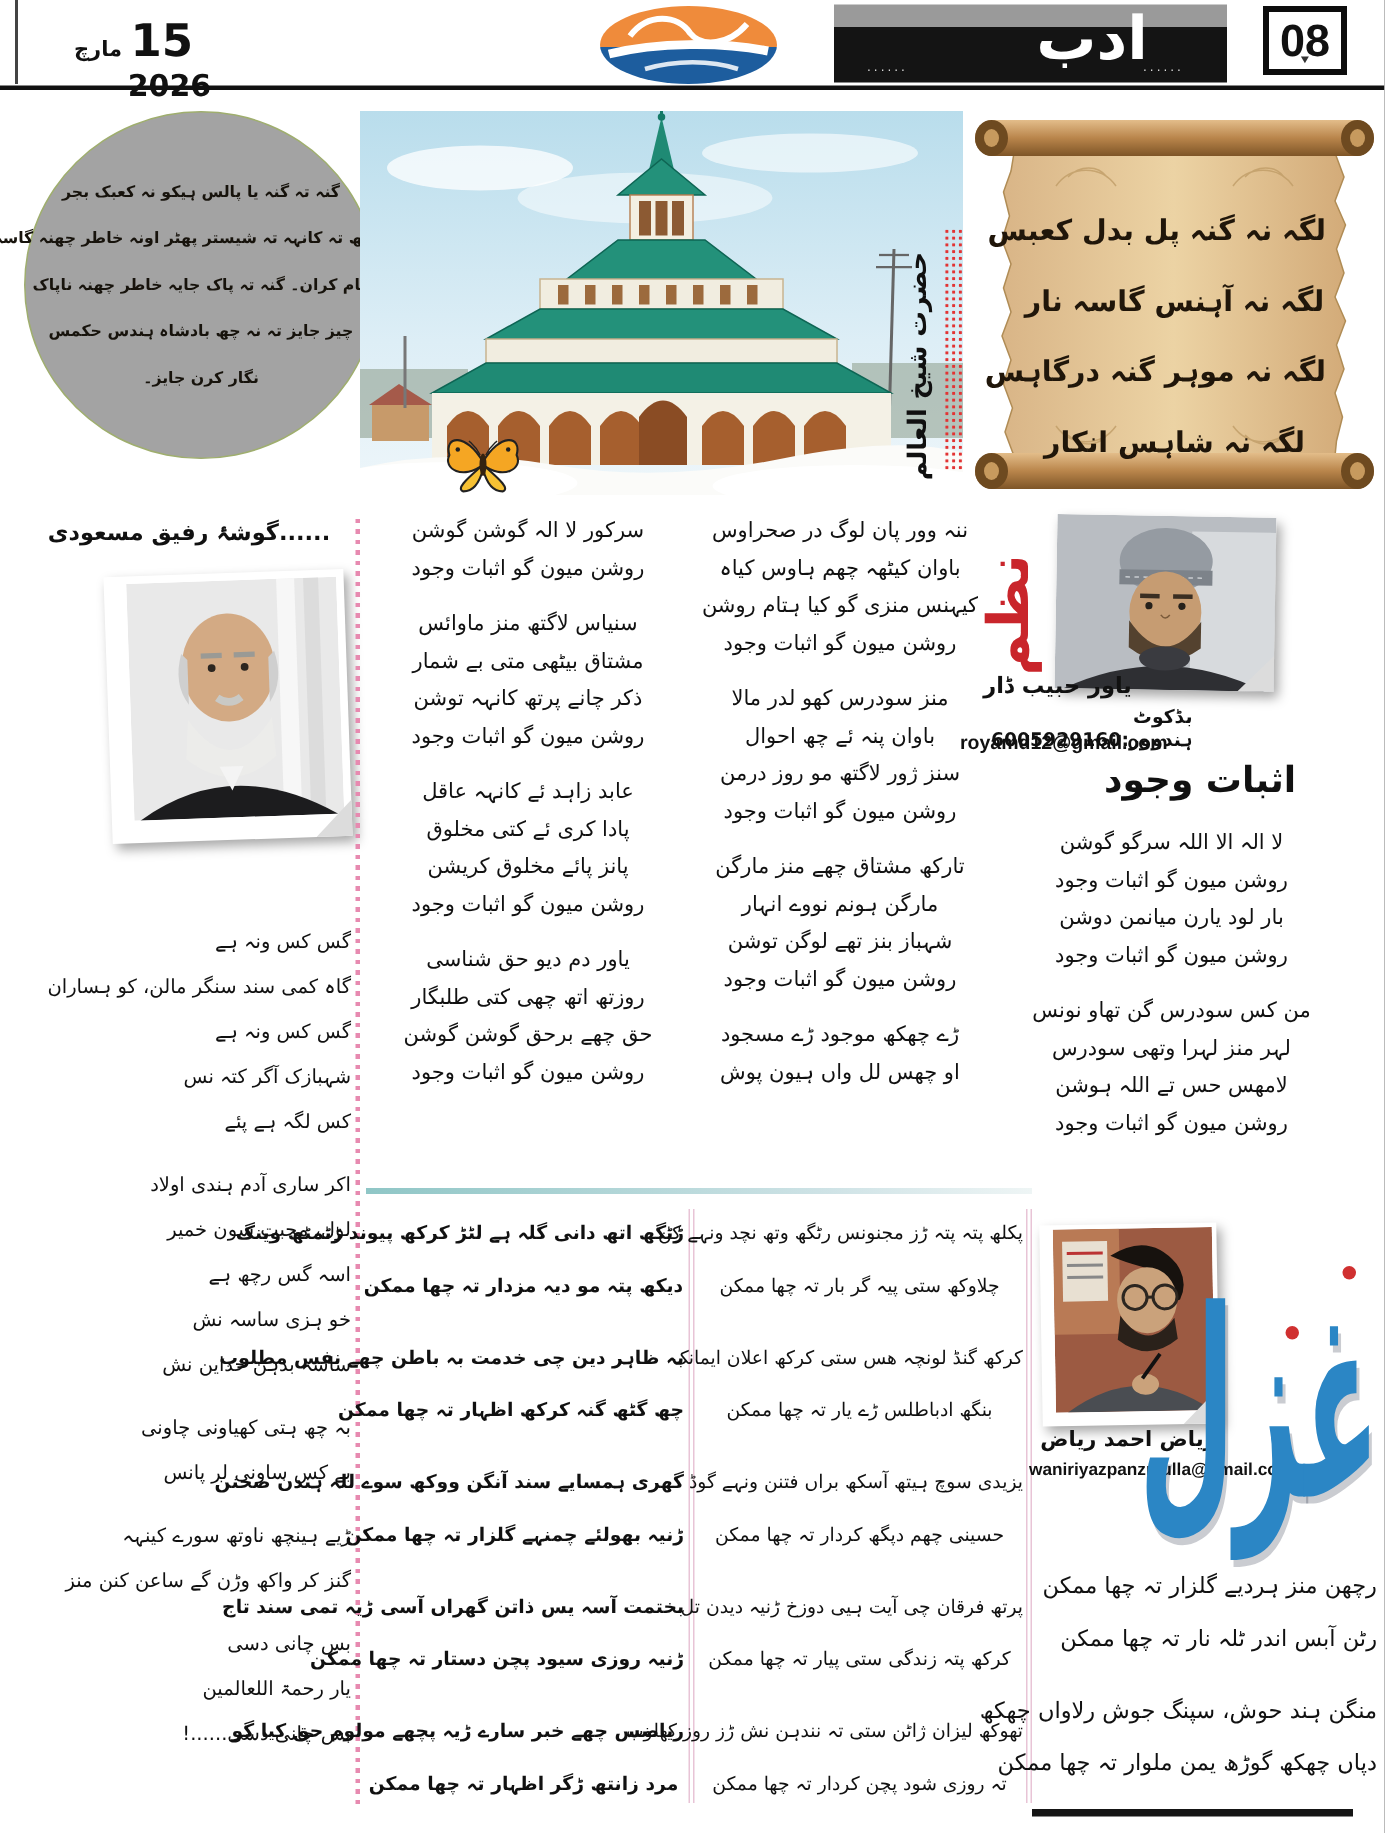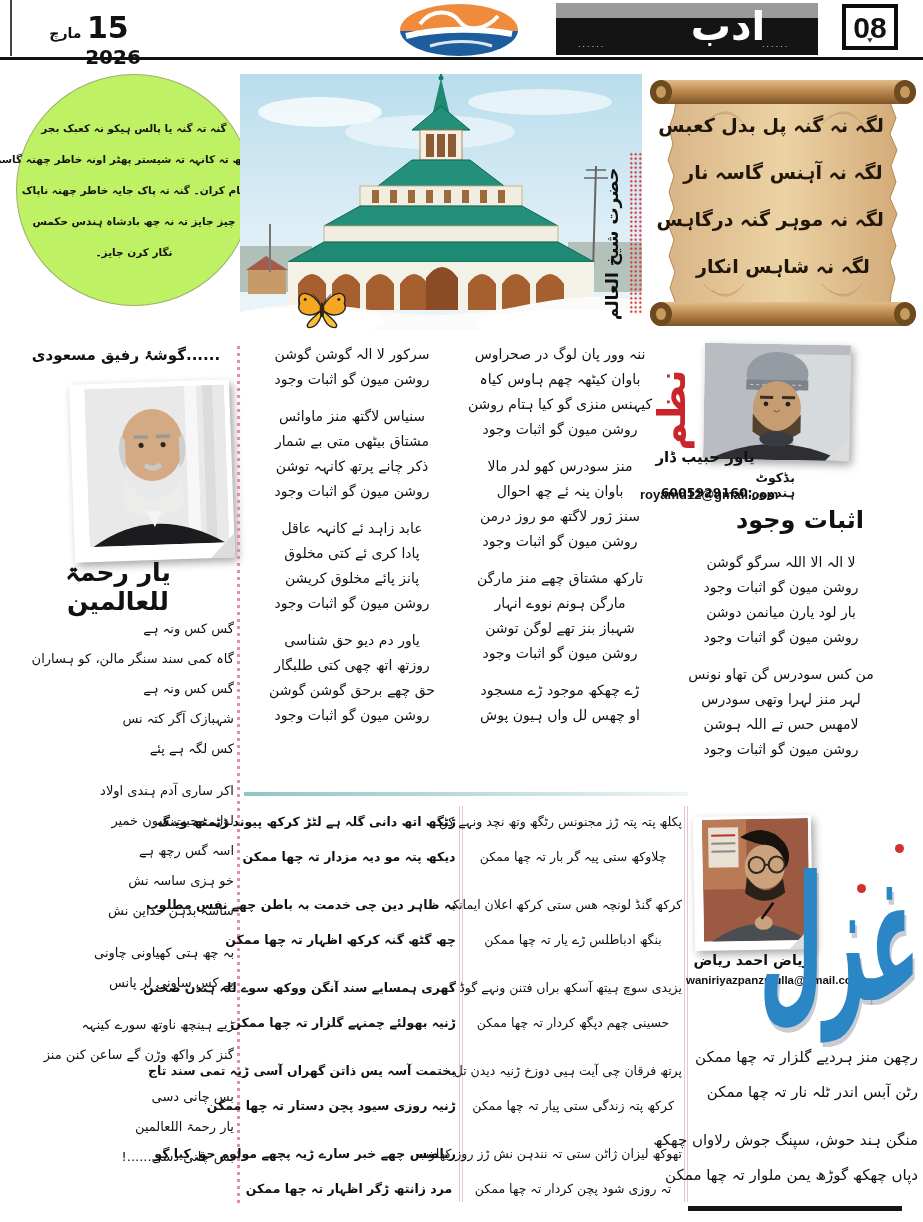--- a/index.html
+++ b/index.html
@@ -23,33 +23,33 @@
   .dots{color:#ddd;font-size:8px;letter-spacing:2px;z-index:4;}
   .dots-l{left:578px;top:40px;}
   .dots-r{left:762px;top:40px;}
   .page-num{left:842px;top:4px;width:56px;height:46px;border:4px solid #0d0d0d;background:#fff;
         font-size:30px;font-weight:800;text-align:center;line-height:40px;box-sizing:border-box;
         font-family:"Liberation Sans",sans-serif;direction:ltr;}
   .page-num::after{content:"▾";position:absolute;left:50%;bottom:-15px;transform:translateX(-50%);
         font-size:10px;color:#333;}
 
   
-  .bubble{left:16px;top:74px;width:236px;height:232px;background:#bef264;border:1px solid #9fae6e;
+  .bubble{left:16px;top:74px;width:236px;height:232px;background:#a3a3a3;border:1px solid #9fae6e;
         border-radius:50%;display:flex;flex-direction:column;justify-content:center;
         text-align:center;box-sizing:border-box;}
   .bubble .line{white-space:nowrap;font-size:10.5px;line-height:31px;font-weight:600;color:#17130c;}
   .mosque{left:240px;top:74px;width:402px;height:256px;}
   .butterfly{left:294px;top:284px;width:56px;height:48px;z-index:5;}
   .shrine-caption{left:521px;top:232px;width:186px;height:24px;transform:rotate(-90deg);
         font-size:17px;font-weight:800;text-align:center;white-space:nowrap;color:#101010;z-index:4;}
   .red-dots{left:629px;top:152px;width:13px;height:162px;
         background-image:radial-gradient(circle,#e23333 1.1px,transparent 1.3px);
         background-size:4.5px 4.5px;z-index:4;}
   .scroll{left:646px;top:72px;width:274px;height:262px;}
-  .scroll-text{left:682px;top:102px;width:202px;text-align:center;font-size:19px;line-height:47px;
+  .scroll-text{left:682px;top:131px;width:202px;text-align:center;font-size:19px;line-height:47px;
         font-weight:600;color:#20160a;z-index:3;}
   .scroll-text .line{white-space:nowrap;}
 
   
   .poem{font-size:14px;line-height:25px;text-align:center;font-weight:500;}
   .poem .line{white-space:nowrap;}
   .poem .gap{height:12px;}
   .poem-a{left:246px;top:342px;width:212px;}
   .poem-b{left:462px;top:342px;width:196px;}
   .poem-c{left:656px;top:550px;width:250px;}
@@ -343,21 +343,20 @@
       <path d="M38,92 q28,42 56,0 l2,26 q-30,26 -60,0 z" fill="#ececea"></path>
       <rect x="48" y="48" width="14" height="3.5" fill="#9a9a95"></rect>
       <rect x="70" y="48" width="14" height="3.5" fill="#9a9a95"></rect>
       <circle cx="55" cy="58" r="2.6" fill="#2c2620"></circle>
         <circle cx="77" cy="58" r="2.6" fill="#2c2620"></circle>
       <path d="M58,78 q8,6 16,0" stroke="#c9c9c5" stroke-width="5" fill="none"></path>
       <path d="M4,158 Q66,116 136,158 Z" fill="#1c1c1e"></path>
       <polygon points="58,124 66,140 74,124" fill="#f4f4f4"></polygon>
     </svg>
   </div>
-  <div class="abs gosha-title">یار رحمۃ للعالمین</div>
   <div class="abs gosha-poem">
       <div class="line">گس کس ونہ ہے</div>
       <div class="line">گاہ کمی سند سنگر مالن، کو ہساران</div>
       <div class="line">گس کس ونہ ہے</div>
       <div class="line">شہبازک آگر کتہ نس</div>
       <div class="line">کس لگہ ہے پئے</div>
       <div class="gap"></div>
       <div class="line">اکر ساری آدم ہندی اولاد</div>
       <div class="line">لول، محبت سون خمیر</div>
       <div class="line">اسہ گس رچھ ہے</div>

